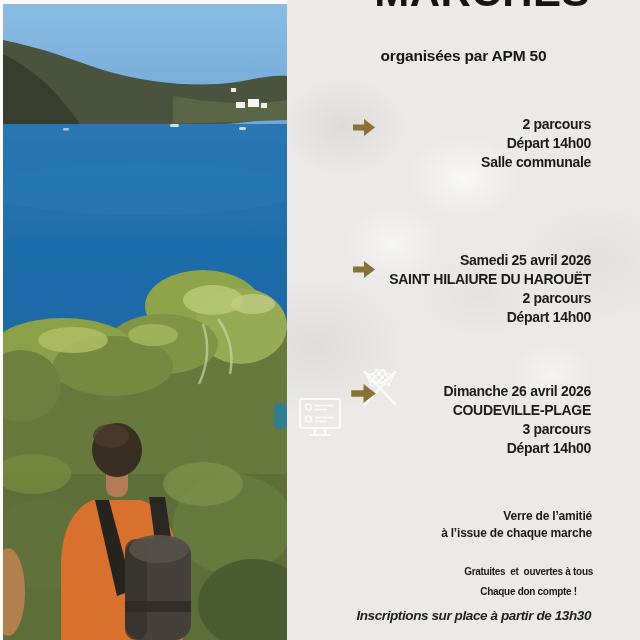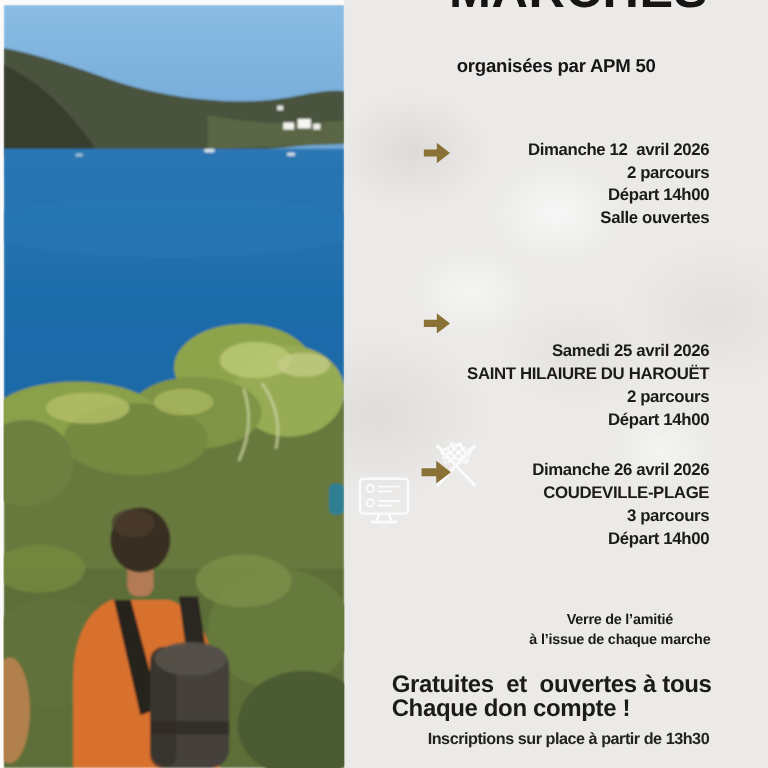--- a/index.html
+++ b/index.html
@@ -36,42 +36,42 @@
   .subtitle {
     position:absolute; top:47px; left:0; right:0;
     text-align:center; font-size:15.5px; font-weight:700;
     letter-spacing:-0.2px; color:#161514;
   }
 
   .event { position:absolute; right:49px; text-align:right;
            font-size:14px; line-height:19px; font-weight:700;
            letter-spacing:-0.3px; color:#1c1b19; }
   .event-1 { top:115px; }
-  .event-2 { top:251px;margin-top:32px; }
+  .event-2 { top:251px; }
   .event-3 { top:382px; }
 
   .arrow-icon { position:absolute; width:22px; height:17px; }
   .arrow-1 { left:66px; top:119px; }
   .arrow-2 { left:66px; top:261px; }
   .arrow-3 { left:64px; top:384px; width:25px; height:19px; }
 
   .monitor-icon { position:absolute; left:10px; top:396px; opacity:0.85; }
   .flags-icon   { position:absolute; left:69px; top:365px; opacity:0.85; }
 
   .note-amitie {
-    position:absolute; top:508px; right:48px; text-align:center;
+    position:absolute; top:508px; right:48px; text-align:right;
     font-size:12px; line-height:16.5px; font-weight:700; letter-spacing:-0.2px;
   }
   .note-gratuites {
-    position:absolute; top:562px; right:47px; text-align:left;
-    font-size:20px; line-height:19.5px; font-weight:700; letter-spacing:-0.3px;
+    position:absolute; top:562px; right:47px; text-align:center;
+    font-size:10px; line-height:19.5px; font-weight:700; letter-spacing:-0.3px;
   }
   .note-inscriptions {
     position:absolute; top:608px; right:49px; text-align:left;
-    font-size:13.5px; font-weight:700; letter-spacing:-0.4px; color:#23221f;
+    font-size:13.5px; font-weight:700; letter-spacing:-0.4px; color:#23221f;font-style:italic;
   }
 </style>
 </head>
 <body>
 
 <div class="poster">
 
   <div class="photo">
     <svg width="284" height="636" viewBox="0 0 284 636">
       <defs>
@@ -150,24 +150,23 @@
   <div class="right-col">
 
     <div class="main-title" data-bind="title">MARCHES</div>
 
     <div class="subtitle" data-bind="subtitle">organisées par APM 50</div>
 
     <svg class="arrow-icon arrow-1" viewBox="0 0 22 17">
       <polygon points="0,5.5 11,5.5 11,0 22,8.5 11,17 11,11.5 0,11.5" fill="#8a7136"></polygon>
     </svg>
     <div class="event event-1">
-      <div data-bind="events.0.date">Dimanche 12  avril 2026</div>
       <div data-bind="events.0.courses">2 parcours</div>
       <div data-bind="events.0.start">Départ 14h00</div>
-      <div data-bind="events.0.venue">Salle ouvertes</div>
+      <div data-bind="events.0.venue">Salle communale</div>
     </div>
 
     <svg class="arrow-icon arrow-2" viewBox="0 0 22 17">
       <polygon points="0,5.5 11,5.5 11,0 22,8.5 11,17 11,11.5 0,11.5" fill="#8a7136"></polygon>
     </svg>
     <div class="event event-2">
       <div data-bind="events.1.date">Samedi 25 avril 2026</div>
       <div data-bind="events.1.location">SAINT HILAIURE DU HAROUËT</div>
       <div data-bind="events.1.courses">2 parcours</div>
       <div data-bind="events.1.start">Départ 14h00</div>

